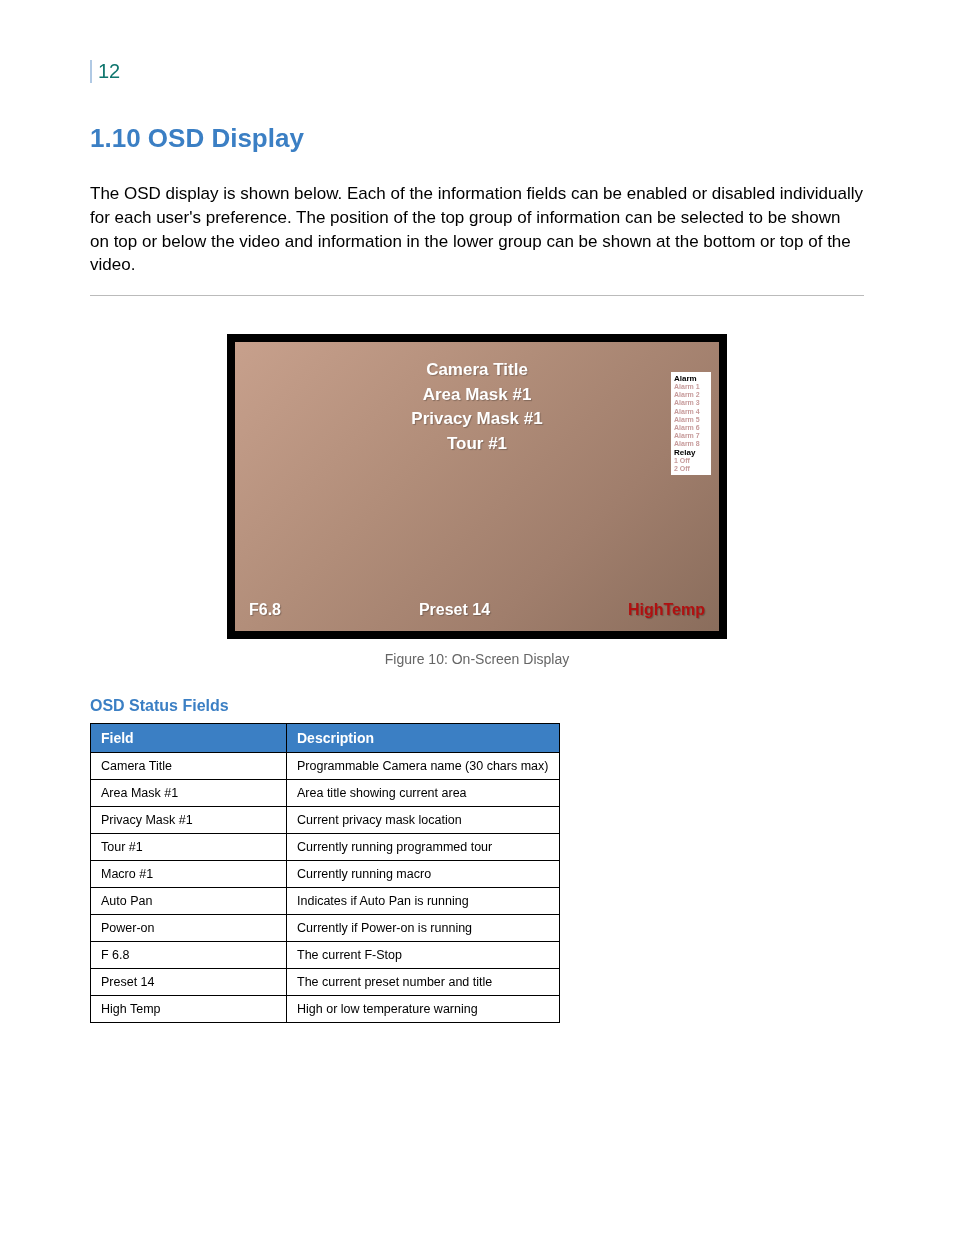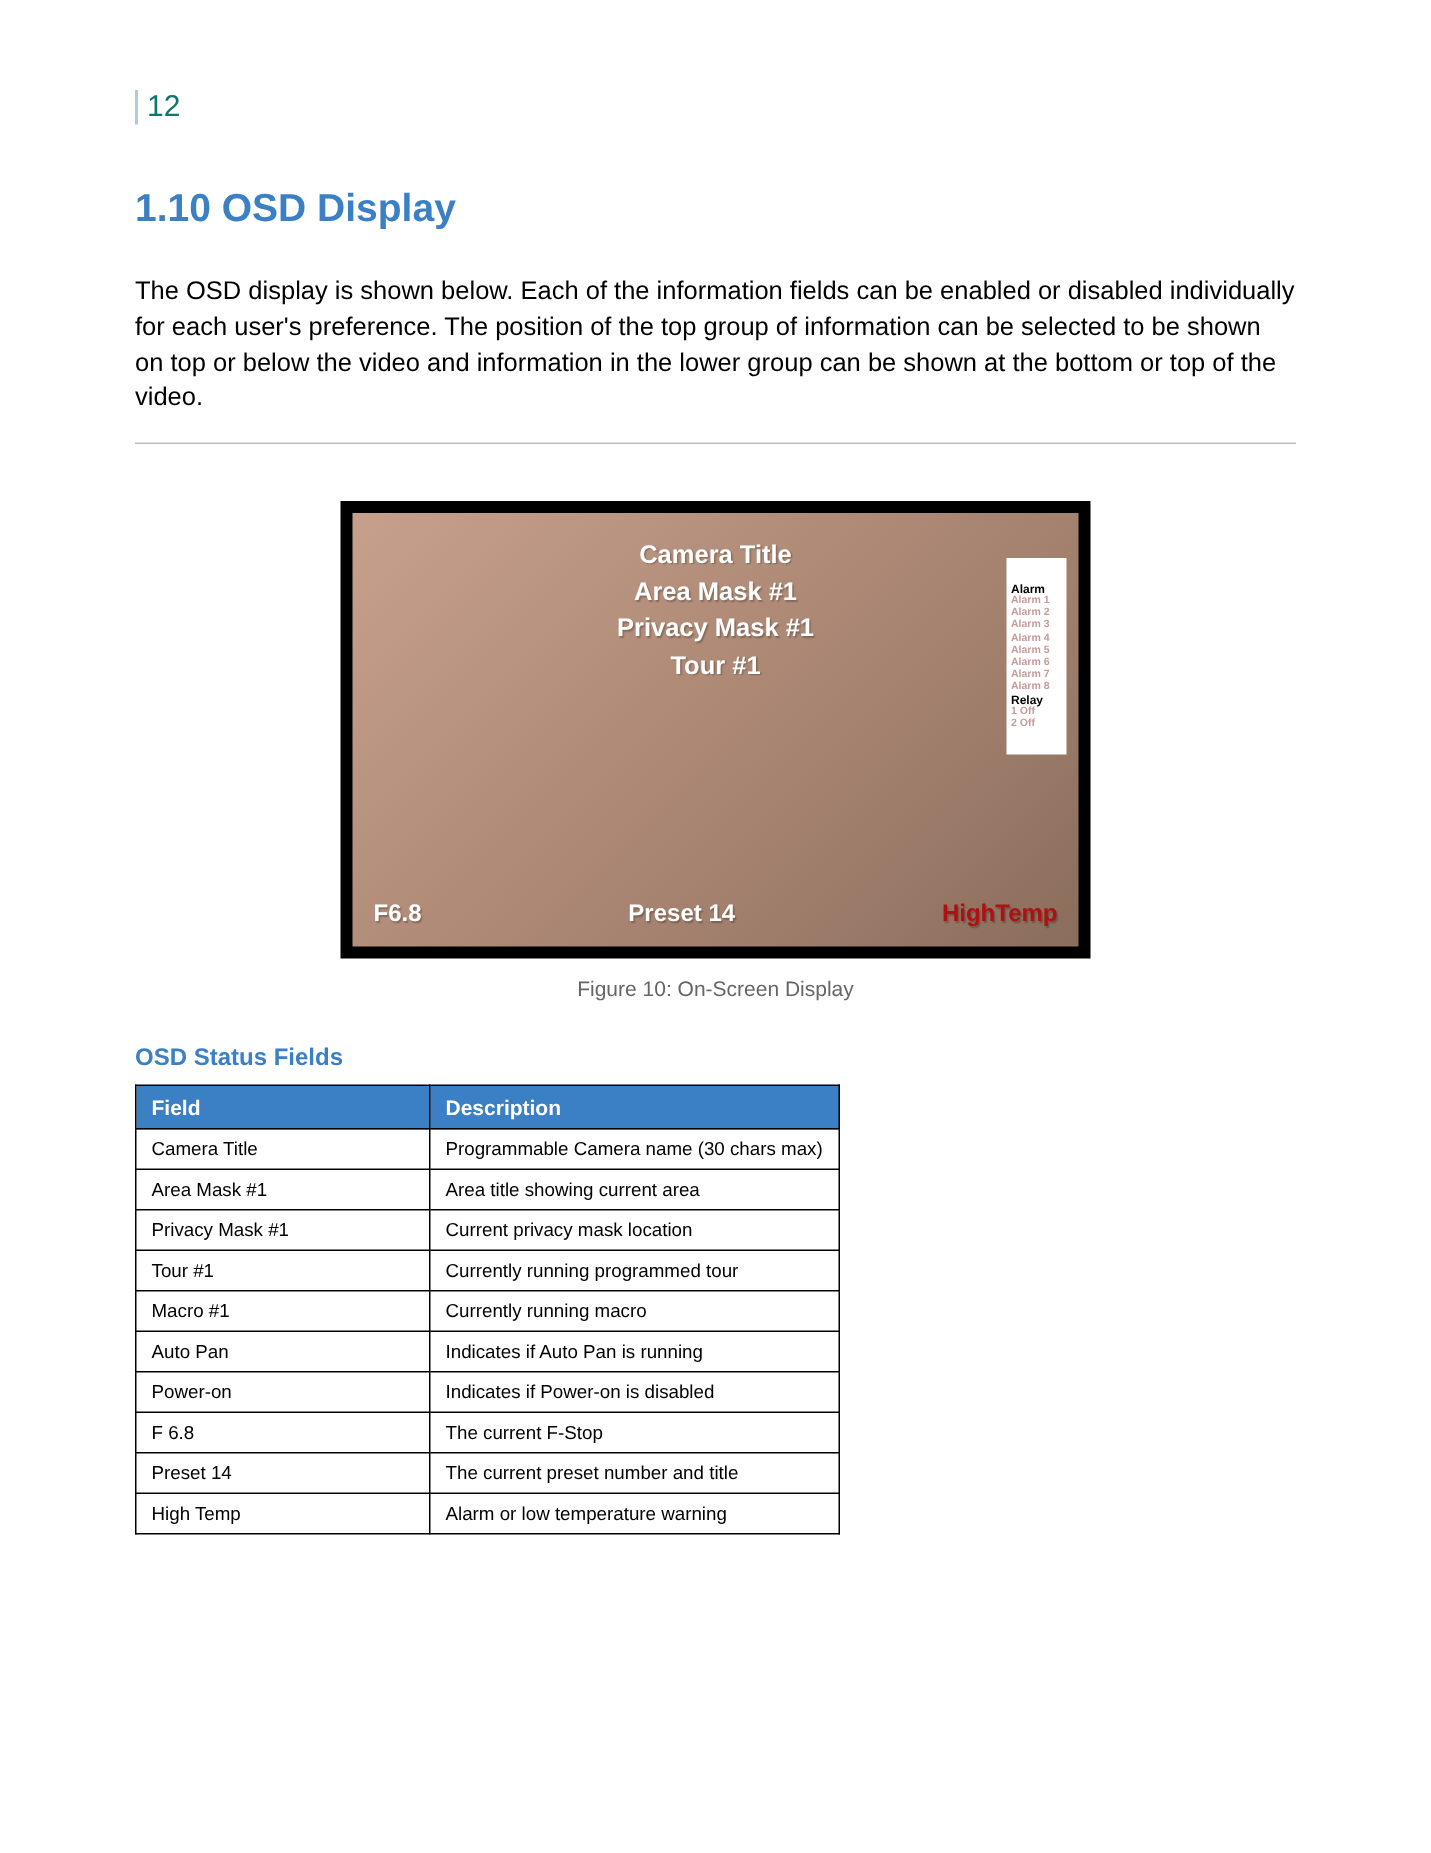--- a/index.html
+++ b/index.html
@@ -79,21 +79,21 @@
     font-size: 16px;
   }
   .alarm-box {
     position: absolute;
     top: 30px;
     right: 8px;
     background: #ffffff;
     color: #a00000;
     font-size: 7px;
     line-height: 1.15;
-    padding: 16px 3px;
+    padding: 2px 3px;
     width: 40px;
     box-sizing: border-box;
     text-shadow: none;
   }
   .alarm-box .hdr { color:#000; font-weight:bold; font-size:8px; }
   .alarm-box .faded { color:#c79b9b; }
   .osd-bottom {
     position: absolute;
     bottom: 12px;
     left: 14px;
@@ -224,30 +224,30 @@
       <tr>
         <td>Macro #1</td>
         <td>Currently running macro</td>
       </tr>
       <tr>
         <td>Auto Pan</td>
         <td>Indicates if Auto Pan is running</td>
       </tr>
       <tr>
         <td>Power-on</td>
-        <td>Indicates if Power-on is disabled</td>
+        <td>Currently if Power-on is running</td>
       </tr>
       <tr>
         <td>F 6.8</td>
         <td>The current F-Stop</td>
       </tr>
       <tr>
         <td>Preset 14</td>
         <td>The current preset number and title</td>
       </tr>
       <tr>
         <td>High Temp</td>
-        <td>Alarm or low temperature warning</td>
+        <td>High or low temperature warning</td>
       </tr>
     </tbody>
   </table>
 
 </div>
 
 </body></html>

